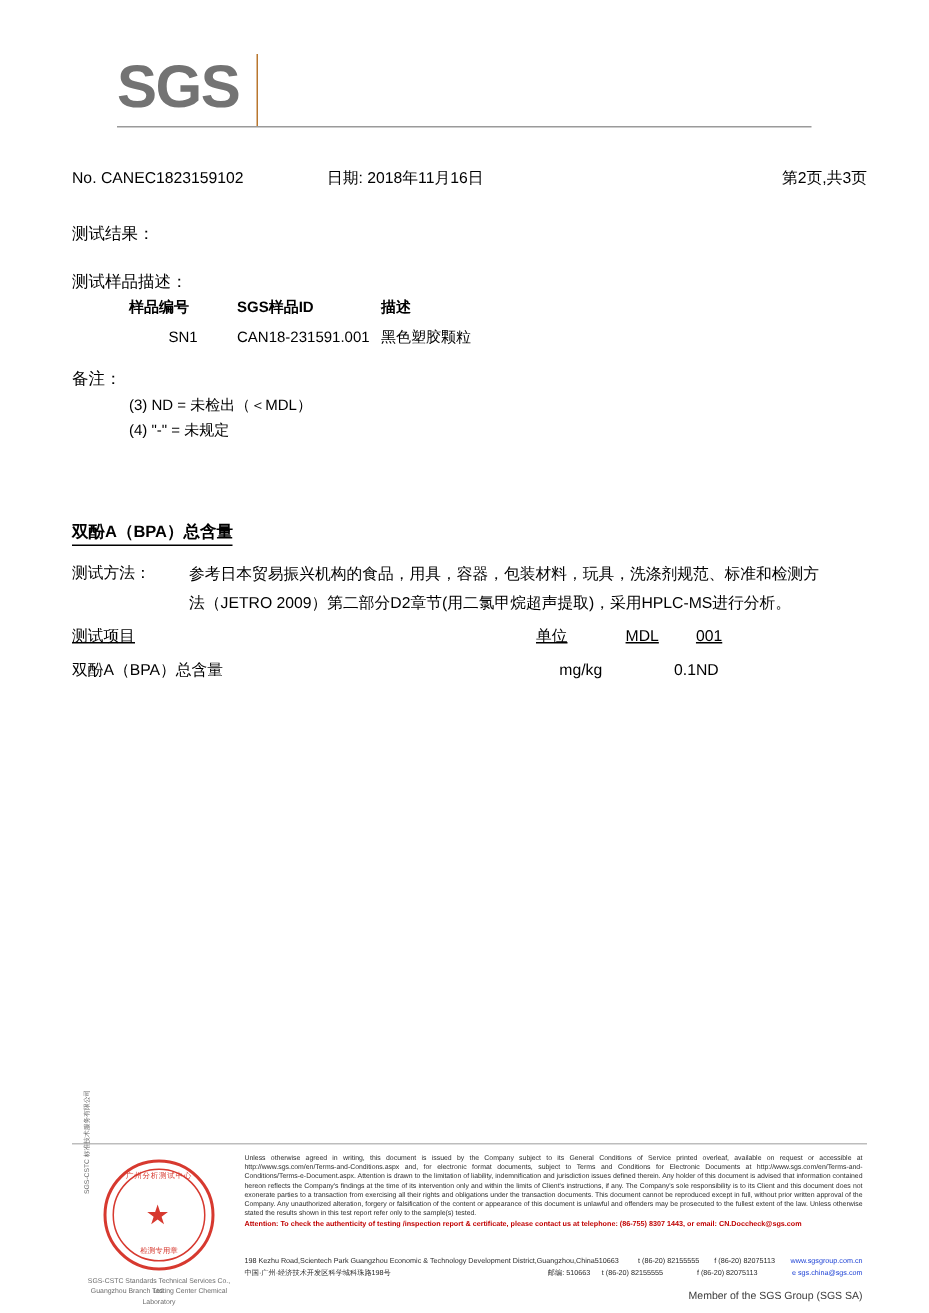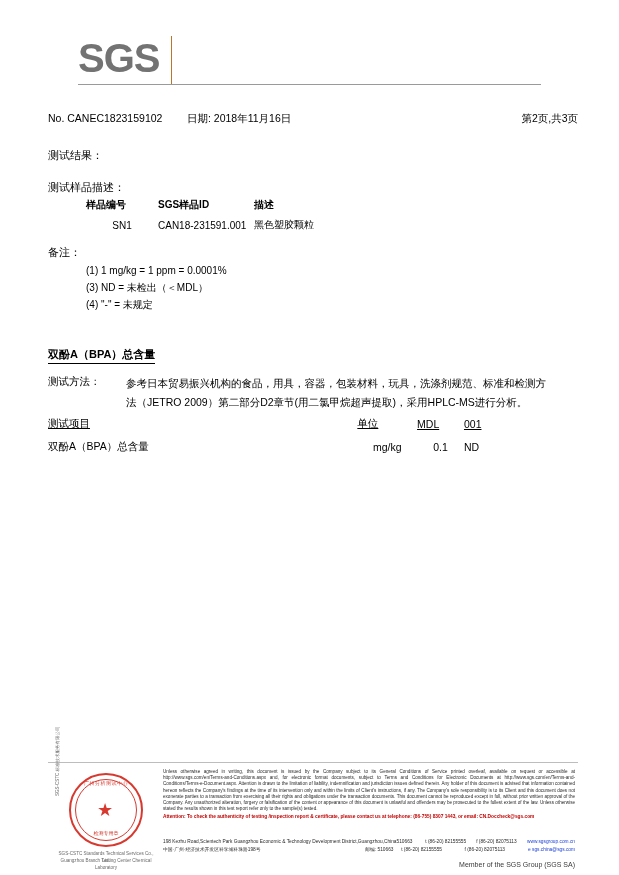--- a/index.html
+++ b/index.html
@@ -66,21 +66,21 @@
     font-size: 11px;
   }
   .doc-title {
     font-size: 15px;
     font-weight: bold;
     letter-spacing: 1px;
     width: 130px;
   }
   .doc-no {
     font-size: 10.5px;
-    width: 139px;
+    width: 170px;
   }
   .doc-date {
     font-size: 10.5px;
     width: 132px;
   }
   .doc-page {
     font-size: 10.5px;
     text-align: right;
     flex: 1;
   }
@@ -168,21 +168,21 @@
   }
   .result-table th.u,
   .result-table th.c {
     text-decoration: underline;
   }
   .result-table td {
     padding: 6px 0 0 0;
   }
   .rt-item { width: 290px; }
   .rt-unit { width: 56px; text-align: center; }
-  .rt-mdl  { width: 44px; text-align: center; }
+  .rt-mdl  { width: 44px; text-align: right; }
   .rt-val  { width: 60px; text-align: left; }
 
   
   .footer-rule {
     position: absolute;
     left: 48px;
     top: 762px;
     width: 530px;
     height: 1px;
     background: #bdbdbd;
@@ -350,21 +350,20 @@
           <td class="col-no" style="text-align:center;">SN1</td>
           <td class="col-id">CAN18-231591.001</td>
           <td class="col-desc">黑色塑胶颗粒</td>
         </tr>
       </tbody>
     </table>
   </div>
 
   <div class="section-label" style="left:48px; top:245px;">备注：</div>
   <div class="notes">
-    <div>(1) 1 mg/kg = 1 ppm = 0.0001%</div>
     <div>(3) ND = 未检出（＜MDL）</div>
     <div>(4) "-" = 未规定</div>
   </div>
 
   <div class="bpa-heading">双酚A（BPA）总含量</div>
   <div class="method-label">测试方法：</div>
   <div class="method-body">
     <div>参考日本贸易振兴机构的食品，用具，容器，包装材料，玩具，洗涤剂规范、标准和检测方</div>
     <div>法（JETRO 2009）第二部分D2章节(用二氯甲烷超声提取)，采用HPLC-MS进行分析。</div>
   </div>

